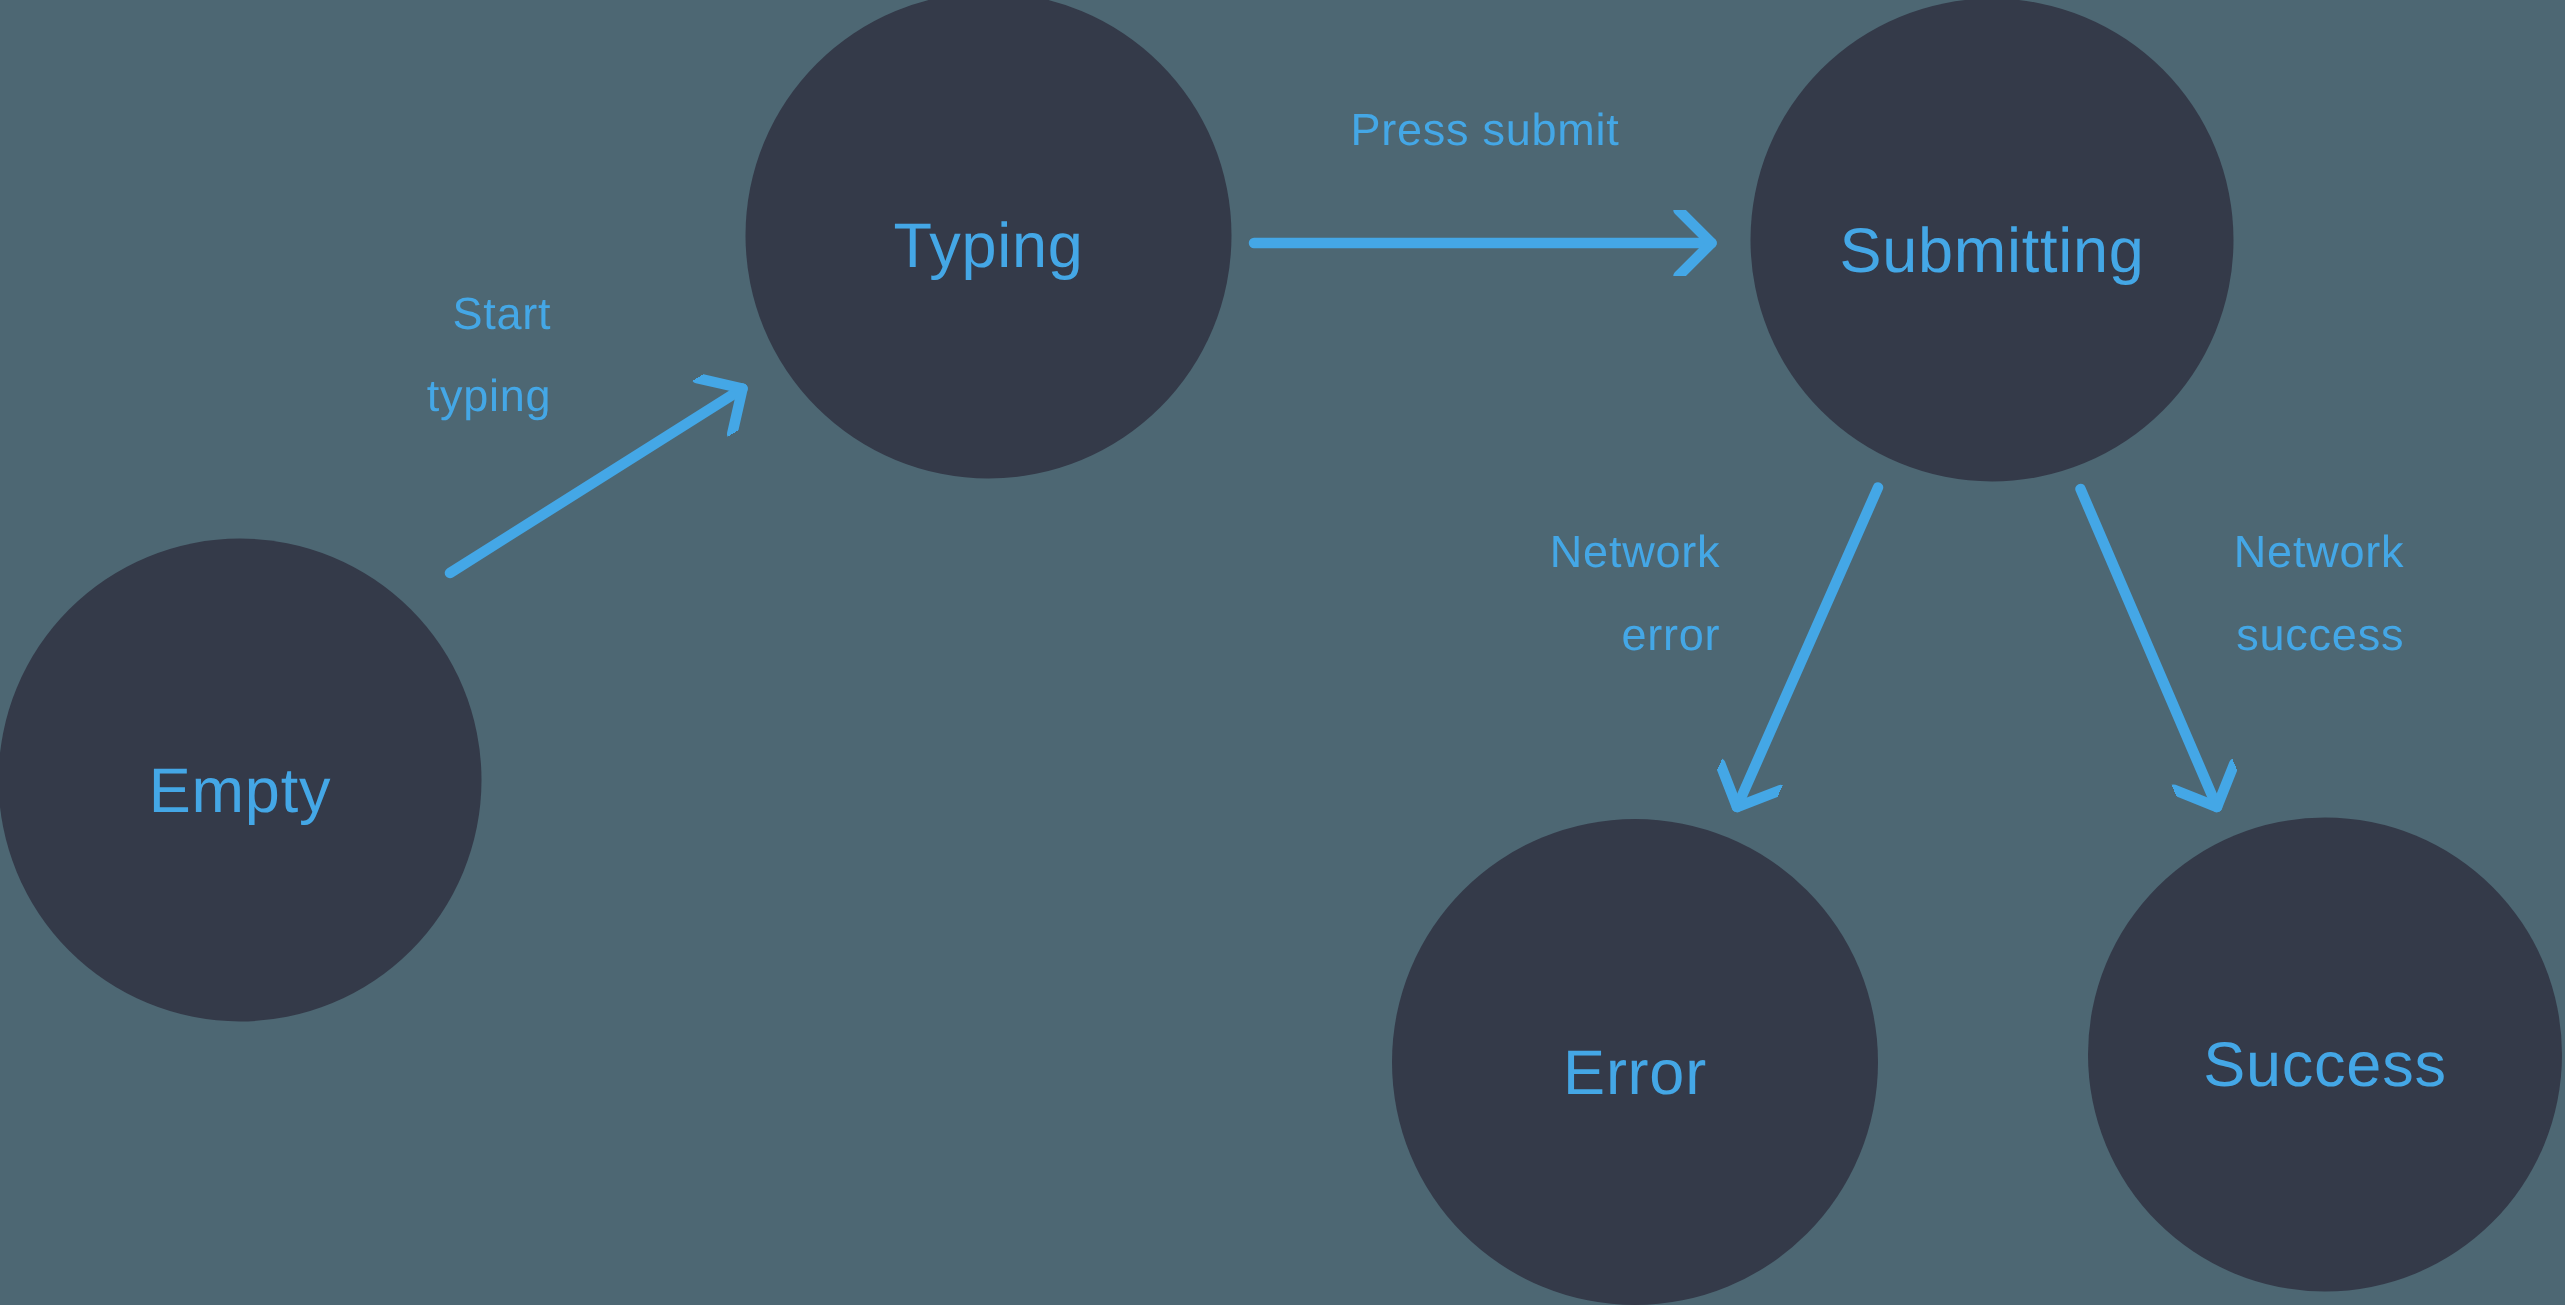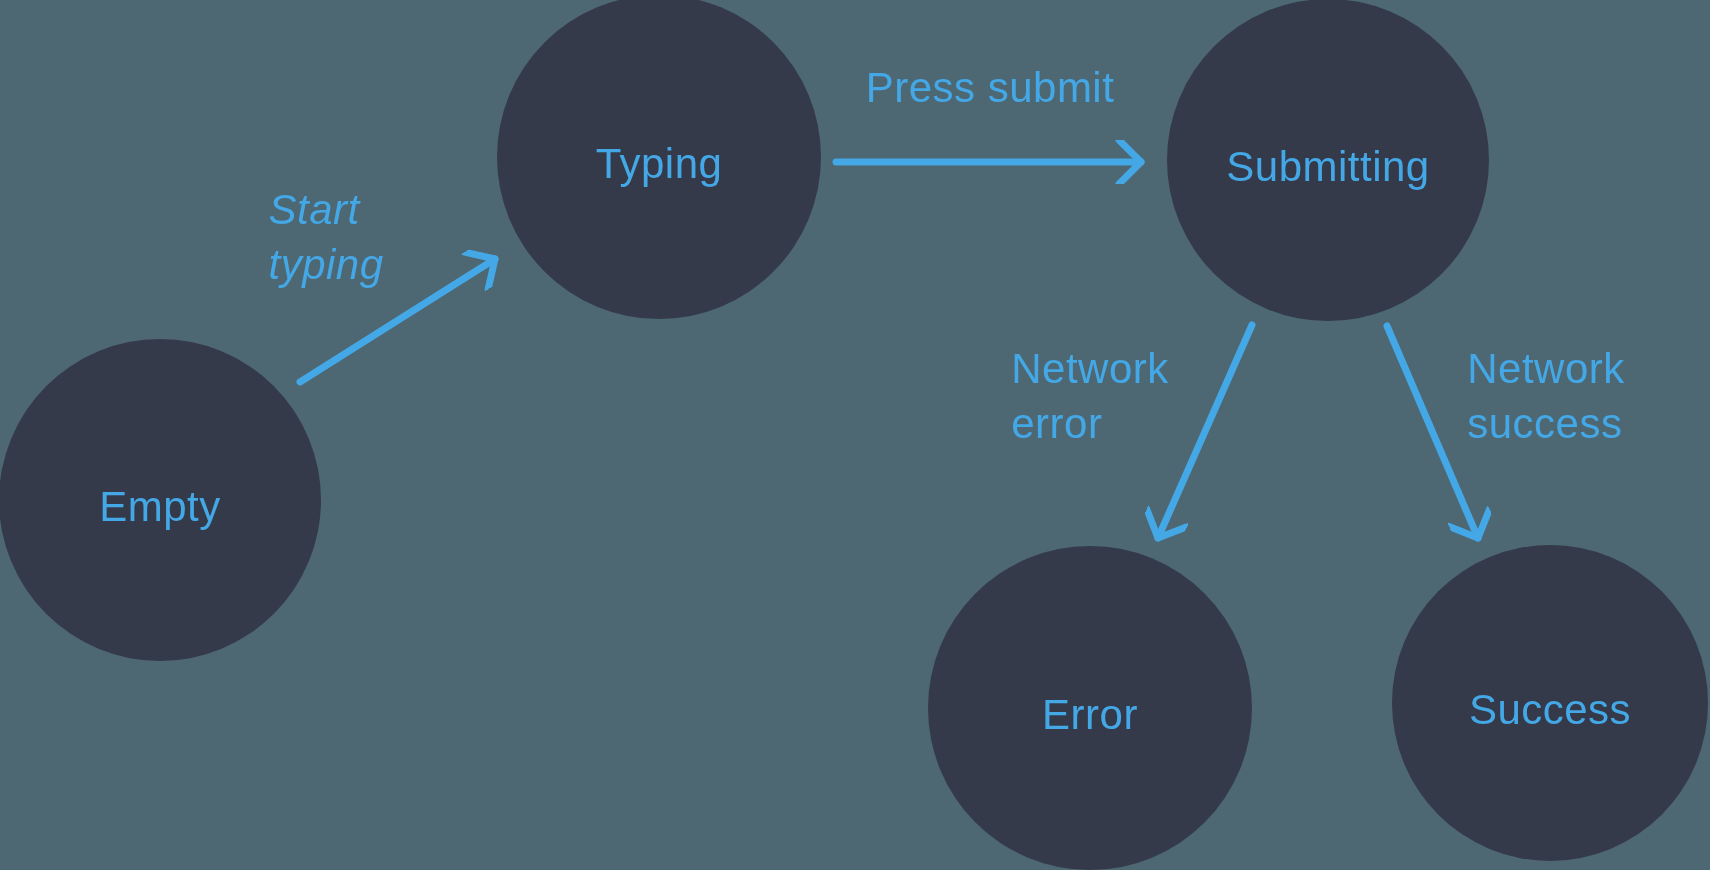--- a/index.html
+++ b/index.html
@@ -41,38 +41,38 @@
     align-items: center;
     justify-content: center;
   }
   .node-label {
     color: var(--accent, #44A7E6);
     font-size: 42px;
     letter-spacing: 0.5px;
     transform: translateY(7px);
     white-space: nowrap;
   }
-  .node-empty      { left: -1px;   top: 339px; width: 322px; height: 322px; }
+  .node-empty      { left: -1px;   top: 359px; width: 322px; height: 322px; }
   .node-typing     { left: 497px;  top: -5px;  width: 324px; height: 324px; }
   .node-submitting { left: 1167px; top: -1px;  width: 322px; height: 322px; align-items: center; }
   .node-error      { left: 928px;  top: 546px; width: 324px; height: 324px; }
   .node-success    { left: 1392px; top: 545px; width: 316px; height: 316px; }
 
   .edge-label {
     position: absolute;
     transform: translate(-50%, -50%);
     color: var(--accent, #44A7E6);
-    font-size: 42px;
+    font-size: 30px;
     line-height: 55px;
     letter-spacing: 0.5px;
-    text-align: left;
+    text-align: right;
     white-space: nowrap;
   }
   .edge-label .line { display: block; }
-  .edge-label-start-typing    { left: 326px;  top: 237px; font-style: italic; }
+  .edge-label-start-typing    { left: 326px;  top: 237px; }
   .edge-label-press-submit    { left: 990px;  top: 87px;  }
   .edge-label-network-error   { left: 1090px; top: 396px; }
   .edge-label-network-success { left: 1546px; top: 396px; }
 </style>
 </head>
 <body>
 
 <div class="diagram">
 
   <svg class="edges" viewBox="0 0 1710 870" aria-hidden="true">

